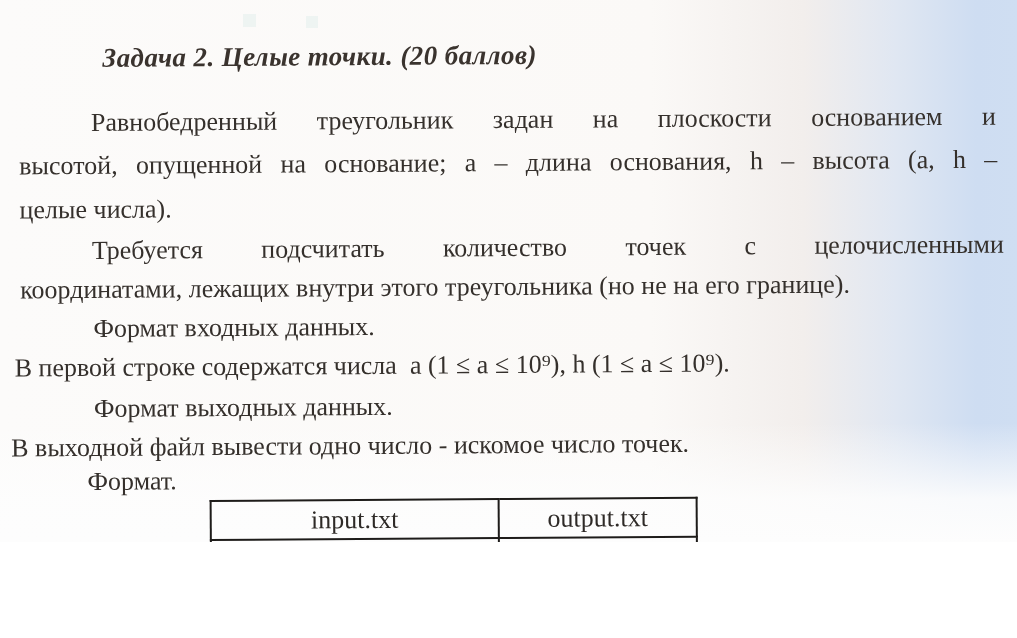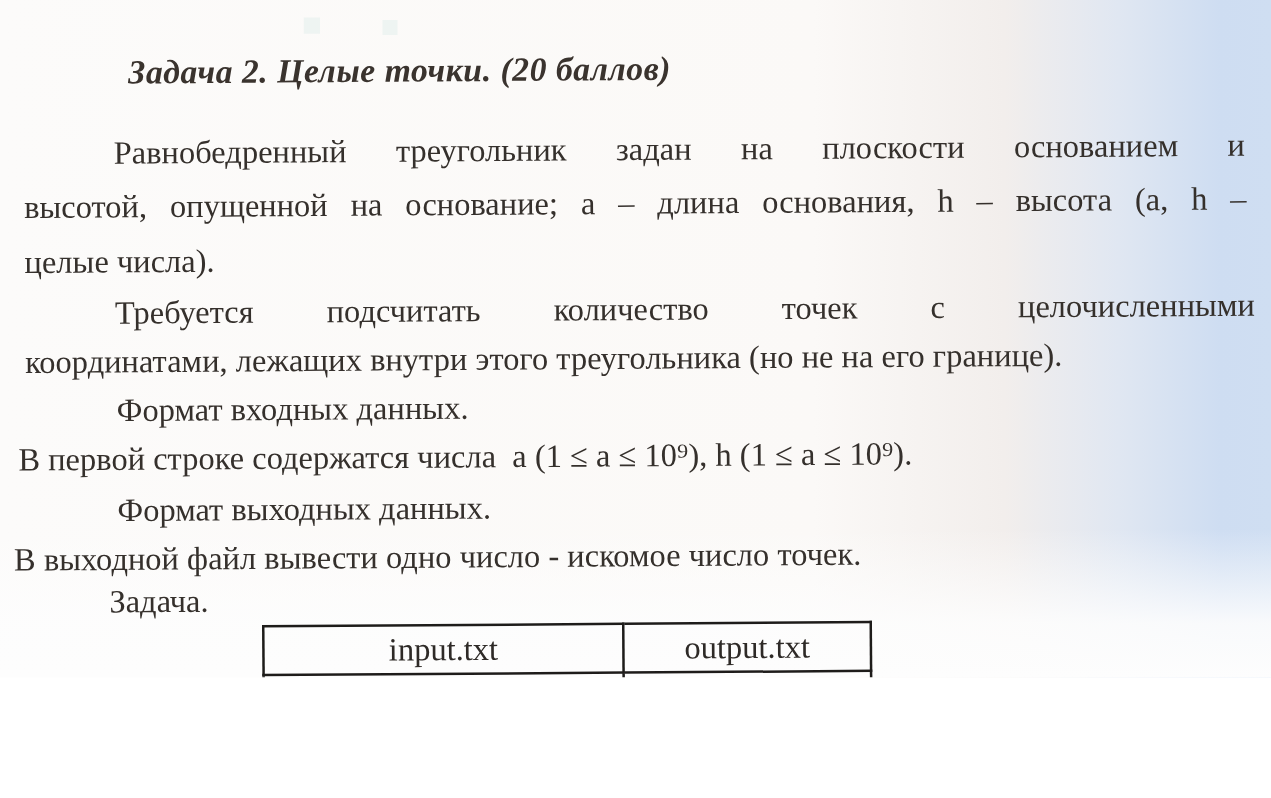--- a/index.html
+++ b/index.html
@@ -59,21 +59,21 @@
 
     <div class="line l0 just">Равнобедренный треугольник задан на плоскости основанием и</div>
     <div class="line l1 just">высотой, опущенной на основание; a – длина основания, h – высота (a, h –</div>
     <div class="line l2">целые числа).</div>
     <div class="line l3 just">Требуется подсчитать количество точек с целочисленными</div>
     <div class="line l4">координатами, лежащих внутри этого треугольника (но не на его границе).</div>
     <div class="line l5">Формат входных данных.</div>
     <div class="line l6">В первой строке содержатся числа  a (1 ≤ a ≤ 10⁹), h (1 ≤ a ≤ 10⁹).</div>
     <div class="line l7">Формат выходных данных.</div>
     <div class="line l8">В выходной файл вывести одно число - искомое число точек.</div>
-    <div class="line l9">Задача.</div>
+    <div class="line l9">Формат.</div>
 
     <table class="examples">
       <tbody>
           <tr>
         <th class="col-in">input.txt</th>
         <th class="col-out">output.txt</th>
       </tr>
       <tr>
         <td class="in">8  4</td>
         <td class="out">9</td>

